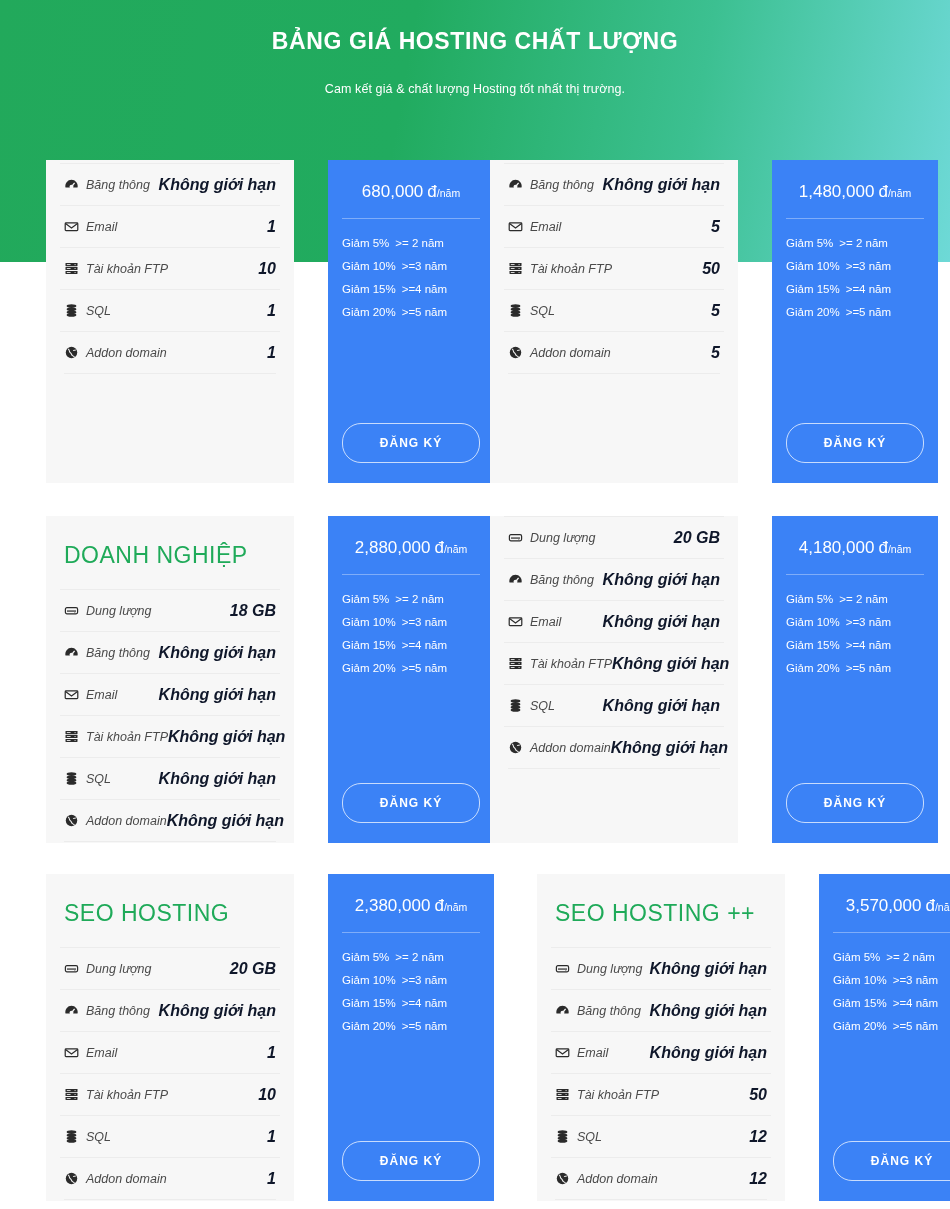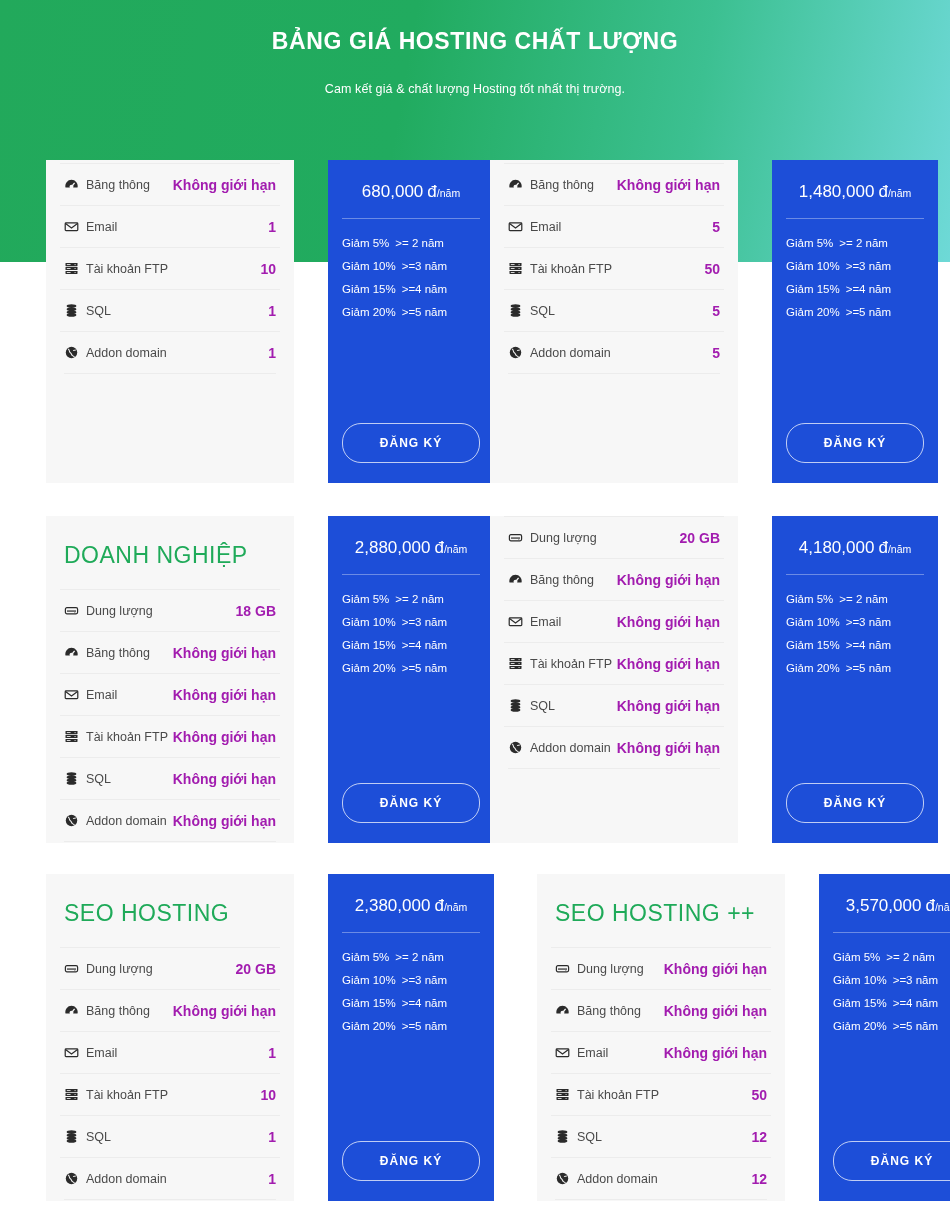--- a/index.html
+++ b/index.html
@@ -73,55 +73,56 @@
     white-space: nowrap;
   }
 
   .feat-row {
     display: flex;
     align-items: center;
     height: 42px;
     border-top: 1px solid #ececec;
     padding: 0 4px;
     flex: none;
+    font-style: italic;
   }
   .feat-row:first-child { border-top: none; }
   .feat-row.top-border { border-top: 1px solid #ececec; }
   .feat-icon {
     width: 22px;
     height: 16px;
     flex: none;
     display: flex;
     align-items: center;
     justify-content: flex-start;
     color: #2b2b2b;
   }
   .feat-icon svg { display: block; }
   .feat-label {
     font-size: 12.5px;
     color: #4a4a4a;
     flex: 1;
     white-space: nowrap;
   }
   .feat-val {
-    font-size: 14px;
-    color: #a21caf;
+    font-size: 16px;
+    color: #0f172a;
     font-weight: bold;
     white-space: nowrap;
   }
   .feat-foot {
     border-top: 1px solid #ececec;
     height: 12px;
     margin: 0 4px;
   }
 
   
   .pricebox {
     width: 166px;
-    background: #1d4ed8;
+    background: #3b82f6;
     position: relative;
     display: flex;
     flex-direction: column;
     padding: 0 14px;
     color: #ffffff;
     margin-left: 34px;
     flex: none;
   }
   .price-amount {
     text-align: center;

